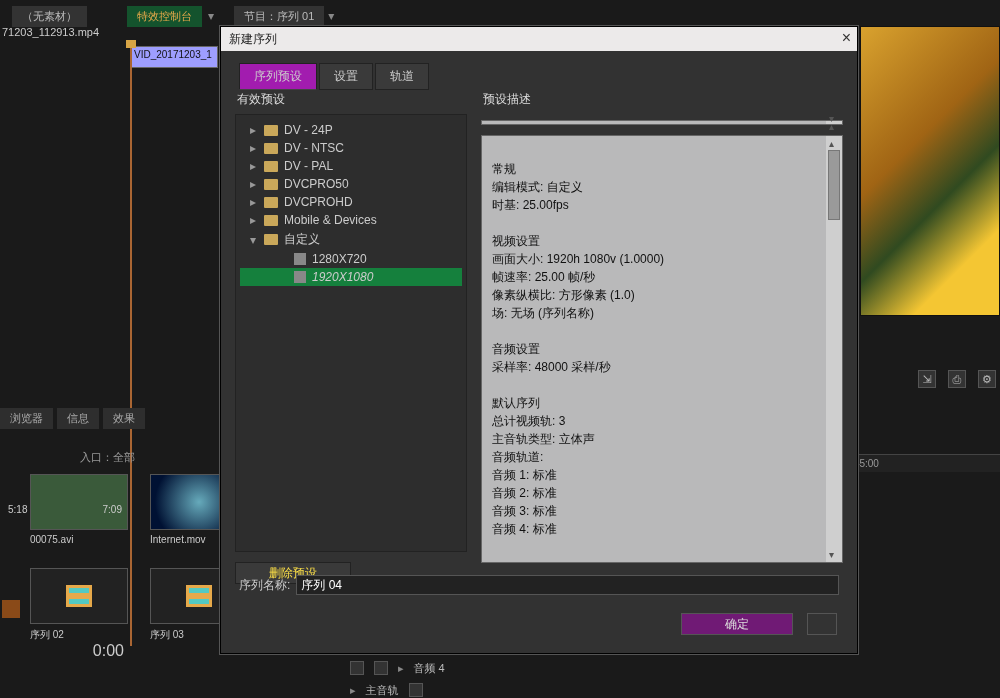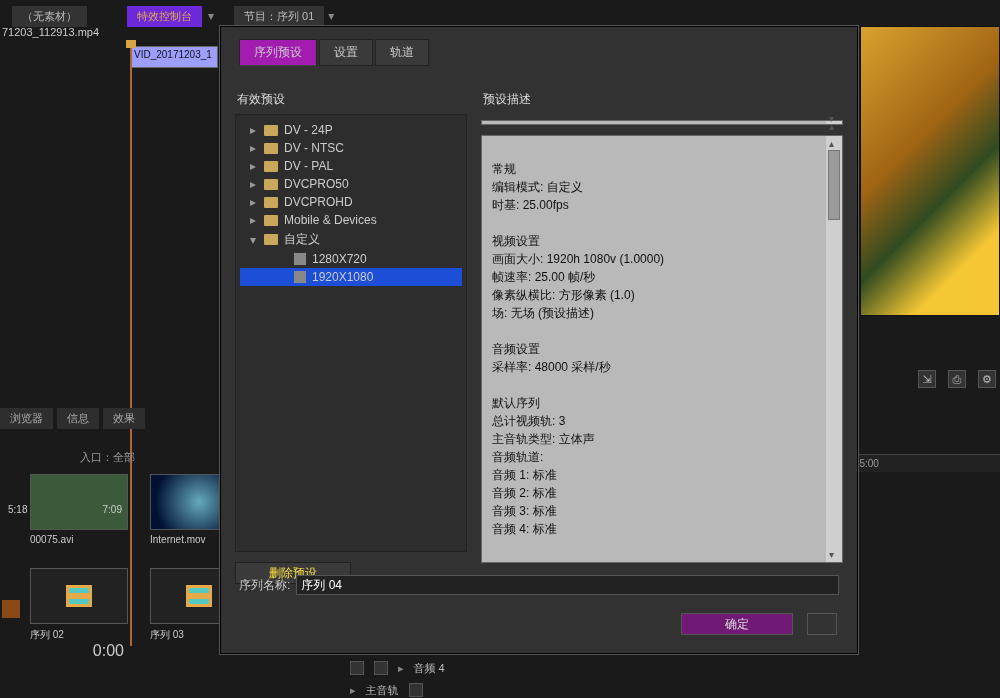--- a/index.html
+++ b/index.html
@@ -1,21 +1,21 @@
 <!DOCTYPE html>
 <html><head>
 <meta charset="utf-8">
 <style>
   * { box-sizing: border-box; margin: 0; padding: 0; user-select: none; }
   body { width: 1000px; height: 698px; background: #1a1a1a; font-family: "Microsoft YaHei", sans-serif; font-size: 12px; color: #ccc; overflow: hidden; position: relative; }
 
   
   .secondbar { position: absolute; top: 4px; left: 0; right: 0; height: 24px; display: flex; align-items: center; }
   .panel-tab { background: #333; padding: 3px 10px; margin-left: 4px; font-size: 11px; color: #bbb; }
-  .panel-tab.active { background: #6d28d9; color: #e6a94a; }
+  .panel-tab.active { background: #14532d; color: #e6a94a; }
   .clip-name { position: absolute; top: 26px; left: 2px; font-size: 11px; color: #ccc; }
 
   .timecode  { position: absolute; top: 50px; left: 132px; color: #3aa0e0; font-size: 11px; }
 
   
   .timeline-strip { position: absolute; top: 46px; left: 130px; width: 88px; height: 22px; background: #9e9eff; border: 1px solid #666; font-size: 10px; color: #111; padding: 2px 3px; }
   .playhead { position: absolute; top: 46px; left: 130px; width: 2px; height: 600px; background: #a63; }
   .playhead::before { content:''; position:absolute; top:-6px; left:-4px; width:10px; height:8px; background:#d7a546; }
 
   
@@ -62,21 +62,21 @@
   .dlg-body { position:absolute; top:58px; left:14px; right:14px; bottom:90px; display:flex; gap:14px; }
 
   .presets { width:232px; }
   .presets h4 { font-size:12px; color:#ddd; font-weight:normal; margin:6px 0 6px 2px; }
   .preset-tree { border:1px solid #222; background:#2d2d2d; height:438px; padding:6px 4px; font-size:12px; }
   .tree-item { display:flex; align-items:center; gap:6px; padding:2px 2px 2px 10px; color:#ccc; }
   .tree-item .arrow { width:8px; color:#999; }
   .tree-item .fld { width:14px; height:11px; background:#caa85a; display:inline-block; border-radius:1px; }
   .tree-item .pfile { width:12px; height:12px; background:#888; display:inline-block; }
   .tree-item.gchild { padding-left:54px; }
-  .tree-item.selected { background:#1d4ed8; }
+  .tree-item.selected { background:#15803d;font-style:italic; }
 
   .btn-del { margin-top:10px; width:116px; height:22px; background:#3a3a3a; border:1px solid #222; color:#fde047; font-size:12px; text-align:center; line-height:20px; }
 
   .rightcol { flex:1; display:flex; flex-direction:column; gap:10px; }
   .rightcol h4 { font-size:12px; color:#ddd; font-weight:normal; margin:6px 0 2px 2px;}
   .descbox { height:130px; background:#b9b9ba; border:1px solid #666; position:relative; }
   .descbox .sb { position:absolute; right:0; top:0; bottom:0; width:16px; background:#cfcfcf; }
   .descbox .sb::before { content:'▴'; position:absolute; top:0; left:3px; font-size:10px; color:#555; }
   .descbox .sb::after  { content:'▾'; position:absolute; bottom:0; left:3px; font-size:10px; color:#555; }
 
@@ -164,20 +164,21 @@
   <span style="color:#888;">▸</span>
   <span>音频 4</span>
 </div>
 <div class="atrack" style="top:680px;">
   <span style="color:#888;">▸</span>
   <span>主音轨</span>
   <span class="ic"></span>
 </div>
 
 <div class="dialog">
+  <div class="dlg-title">新建序列</div>
   <div class="dlg-close">×</div>
 
   <div class="dlg-tabs">
     <div class="t active">序列预设</div>
     <div class="t">设置</div>
     <div class="t">轨道</div>
   </div>
 
   <div class="dlg-body">
     <div class="presets">
@@ -237,21 +238,21 @@
       </div>
       <div class="infobox">
 <span>常规</span>
 <span>编辑模式: 自定义</span>
 <span>时基: 25.00fps</span>
 <span></span>
 <span>视频设置</span>
 <span>画面大小: 1920h 1080v (1.0000)</span>
 <span>帧速率: 25.00 帧/秒</span>
 <span>像素纵横比: 方形像素 (1.0)</span>
-<span>场: 无场 (预设描述)</span>
+<span>场: 无场 (序列名称)</span>
 <span></span>
 <span>音频设置</span>
 <span>采样率: 48000 采样/秒</span>
 <span></span>
 <span>默认序列</span>
 <span>总计视频轨: 3</span>
 <span>主音轨类型: 立体声</span>
 <span>音频轨道:</span>
 <span>音频 1: 标准</span>
 <span>音频 2: 标准</span>

